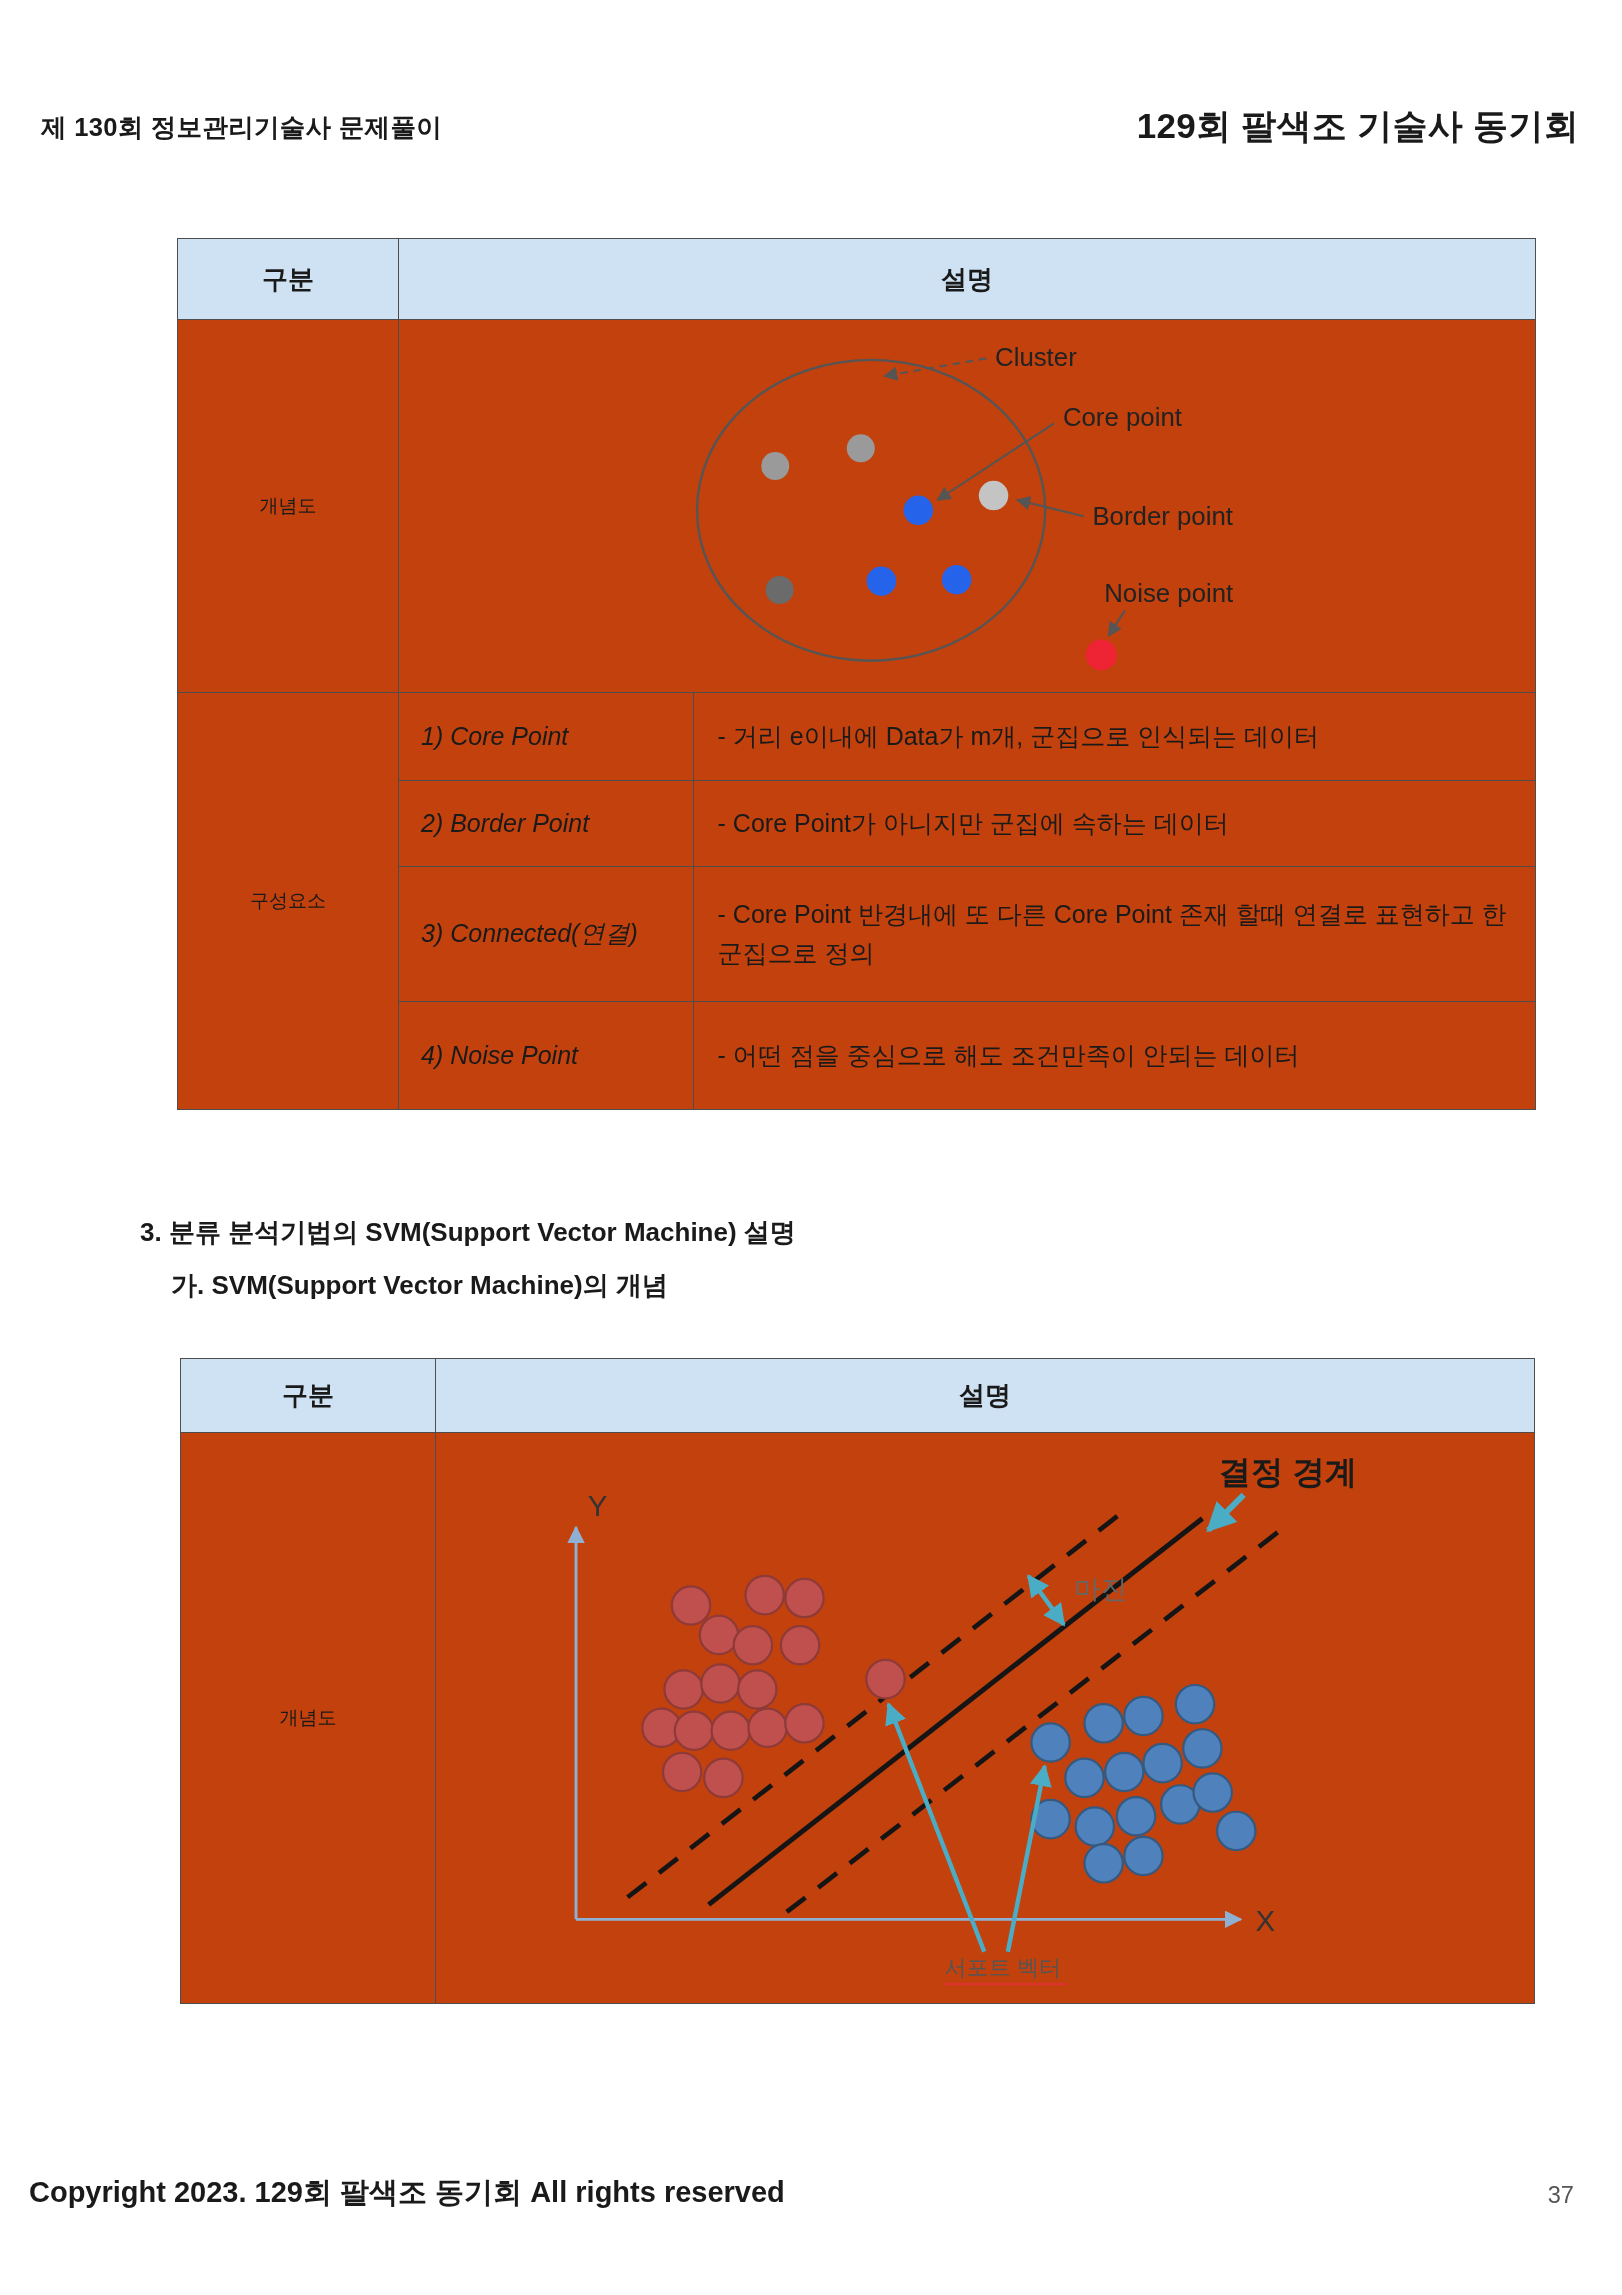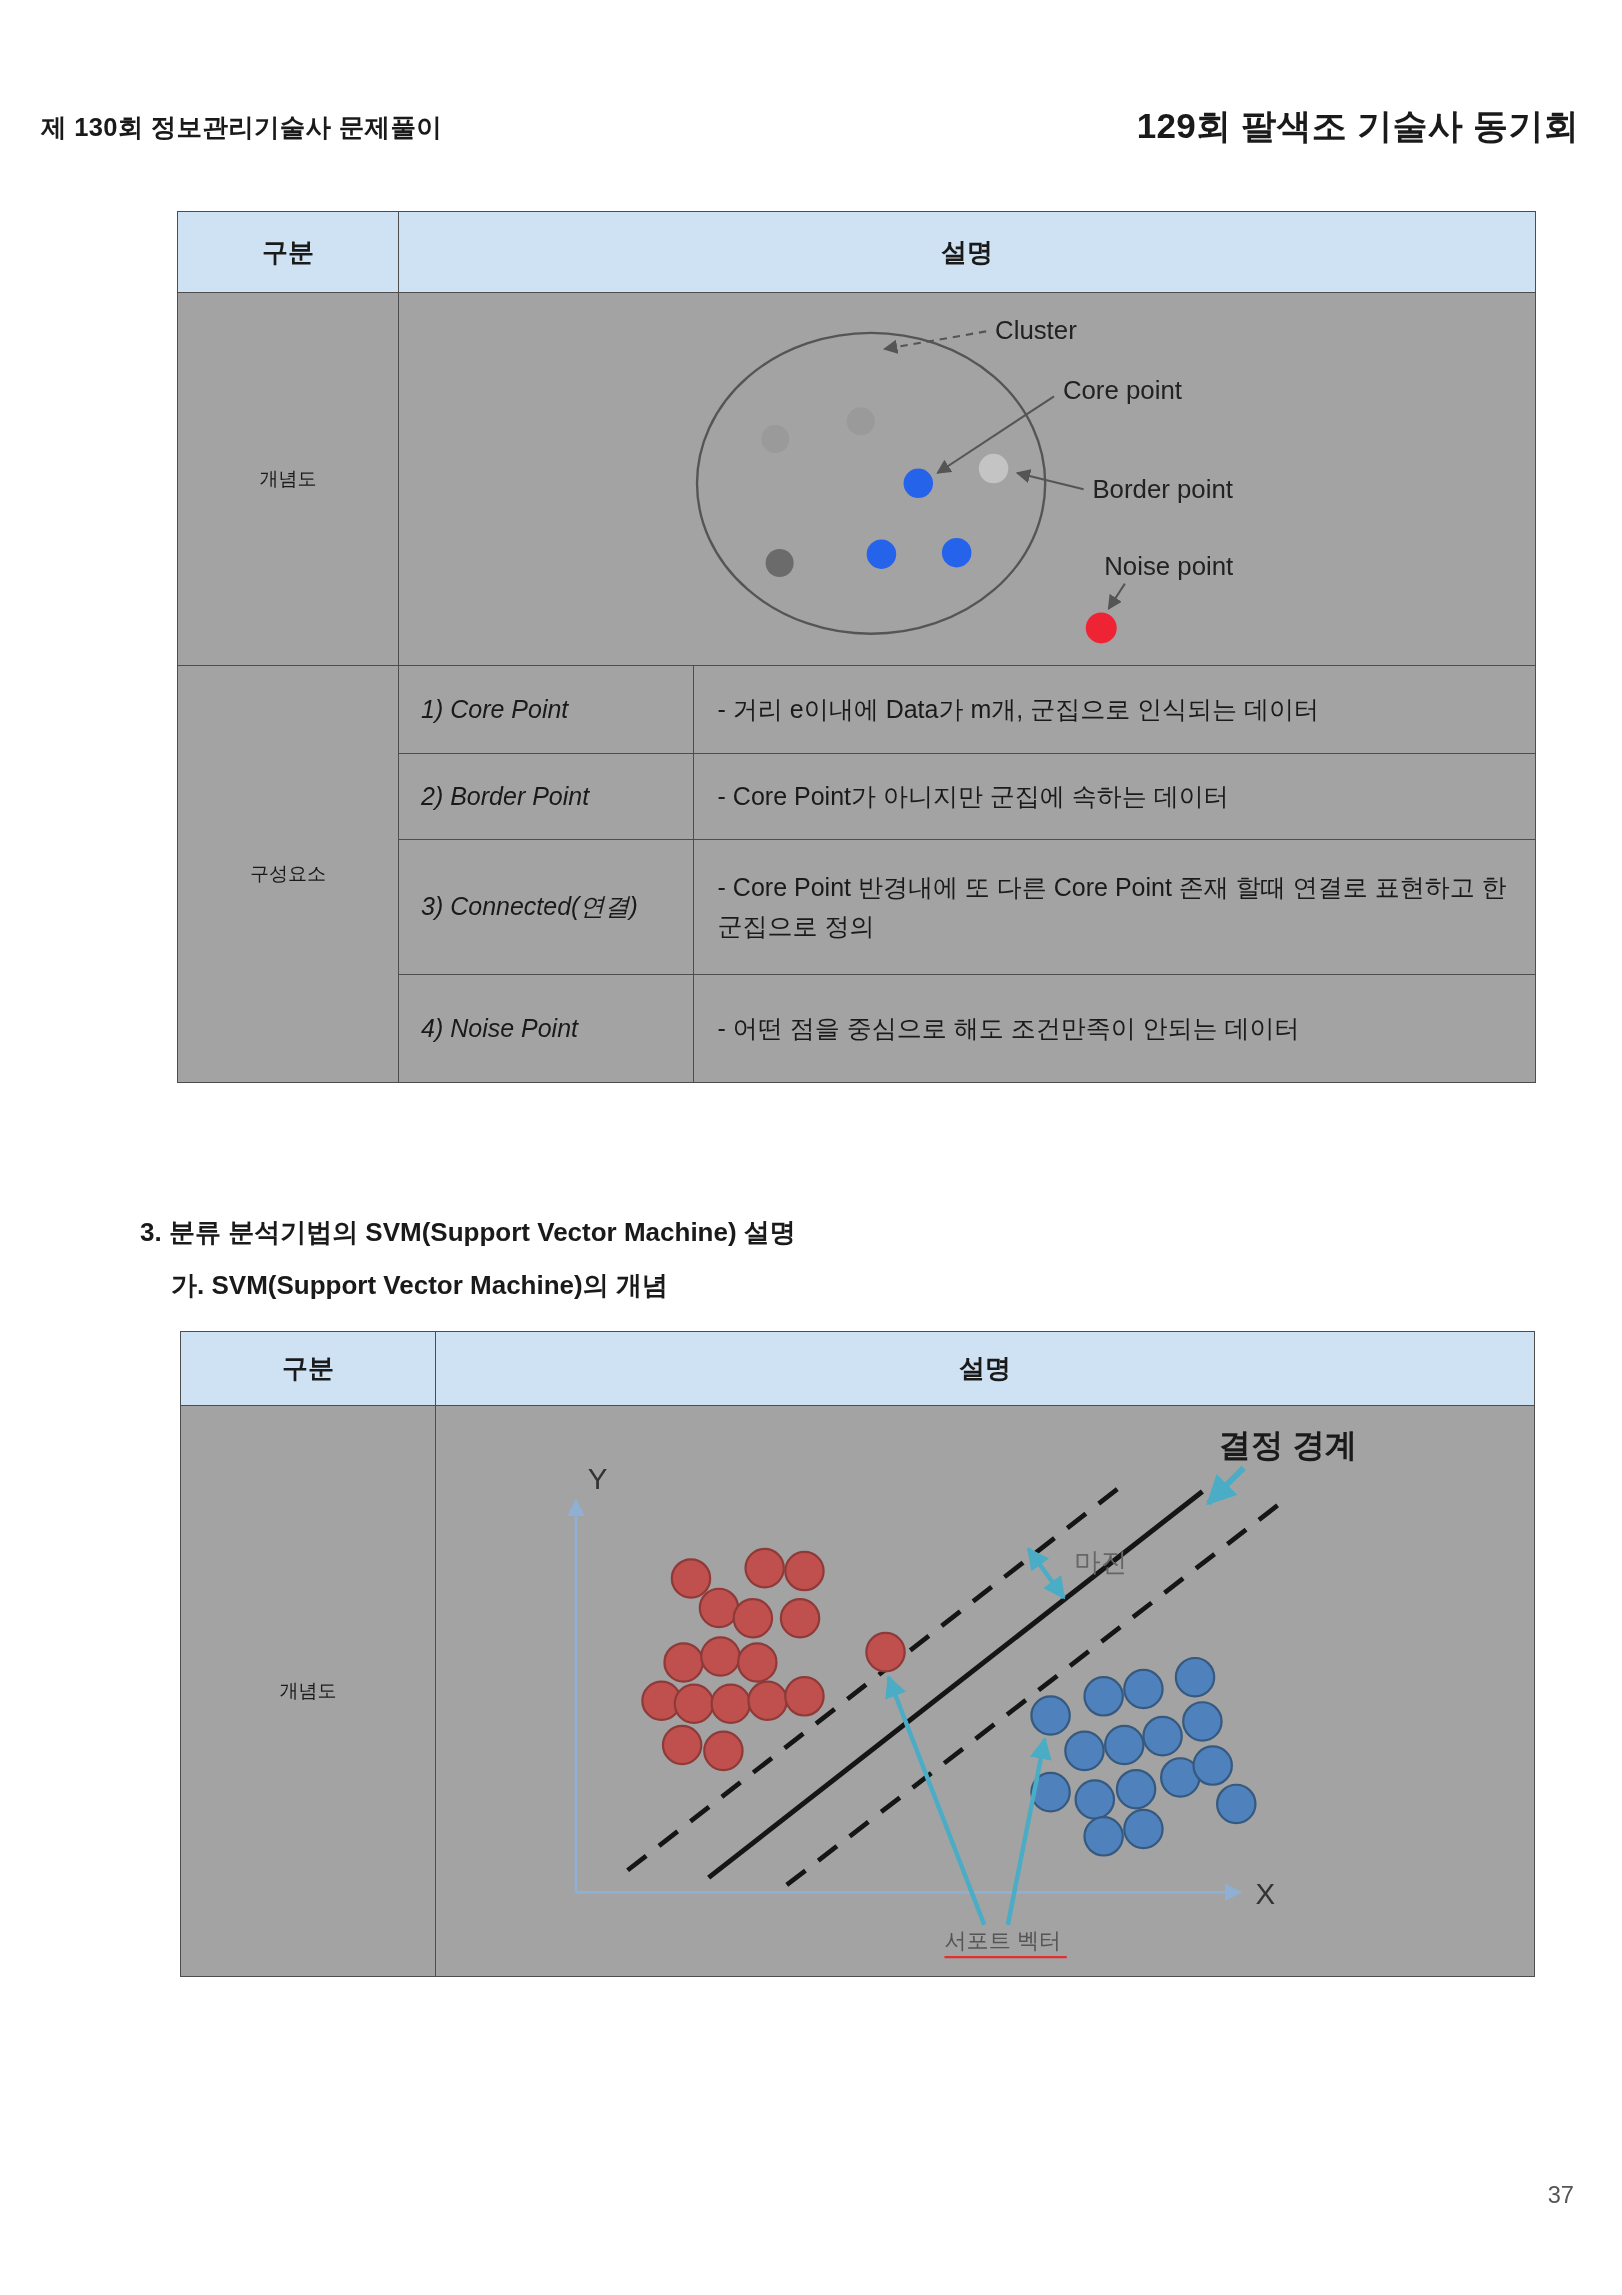--- a/index.html
+++ b/index.html
@@ -7,21 +7,21 @@
   body {
     width:1622px; height:2295px; position:relative;
     font-family:"Liberation Sans","DejaVu Sans",sans-serif;
     color:#1a1a1a;
   }
   .page { position:absolute; inset:0; }
 
   .header-left  { position:absolute; left:41px;  top:103px; font-size:25.5px; font-weight:bold; letter-spacing:0.3px;margin-top:7px; }
   .header-right { position:absolute; right:43px; top:103px; font-size:35px; font-weight:bold; letter-spacing:0.3px; }
 
-  table.tbl { border-collapse:collapse; position:absolute; table-layout:fixed; background:#a3a3a3; }
+  table.tbl { border-collapse:collapse; position:absolute; table-layout:fixed; background:#c2410c;margin-top:27px; }
   .tbl th, .tbl td { border:1.3px solid #4d4d4d; }
   .tbl1 { left:177px; top:211px;  width:1358px; }
   .tbl2 { left:180px; top:1331px; width:1354px; }
 
   th.head { background:#cfe2f3; font-size:26px; font-weight:bold; text-align:center; vertical-align:middle; }
   td.rowlabel { text-align:center; vertical-align:middle; font-size:19px; }
   td.term { font-size:25px; padding:6.5px 6.5px 6.5px 22px; vertical-align:middle;font-style:italic; }
   td.desc { font-size:25px; padding:10.5px 23.6px; vertical-align:middle; line-height:1.55; }
   td.diagram-cell { vertical-align:top; padding:0; }
   svg.diag { display:block; width:100%; height:100%; }
@@ -201,16 +201,17 @@
             <text x="345" y="368" class="ksmall">서포트 벡터</text>
             <line x1="345" y1="374" x2="428" y2="374" stroke="#e03131" stroke-width="1.5"></line>
             <line x1="372" y1="352" x2="307" y2="184" stroke="#4bacc6" stroke-width="3" marker-end="url(#ah-cyan)"></line>
             <line x1="388" y1="352" x2="413" y2="226" stroke="#4bacc6" stroke-width="3" marker-end="url(#ah-cyan)"></line>
           </svg>
         </td>
       </tr>
     </tbody>
   </table>
 
+  <div class="footer">Copyright 2023. 129회 팔색조 동기회 All rights reserved</div>
   <div class="pagenum">37</div>
 
 </div>
 
 
 </body></html>

